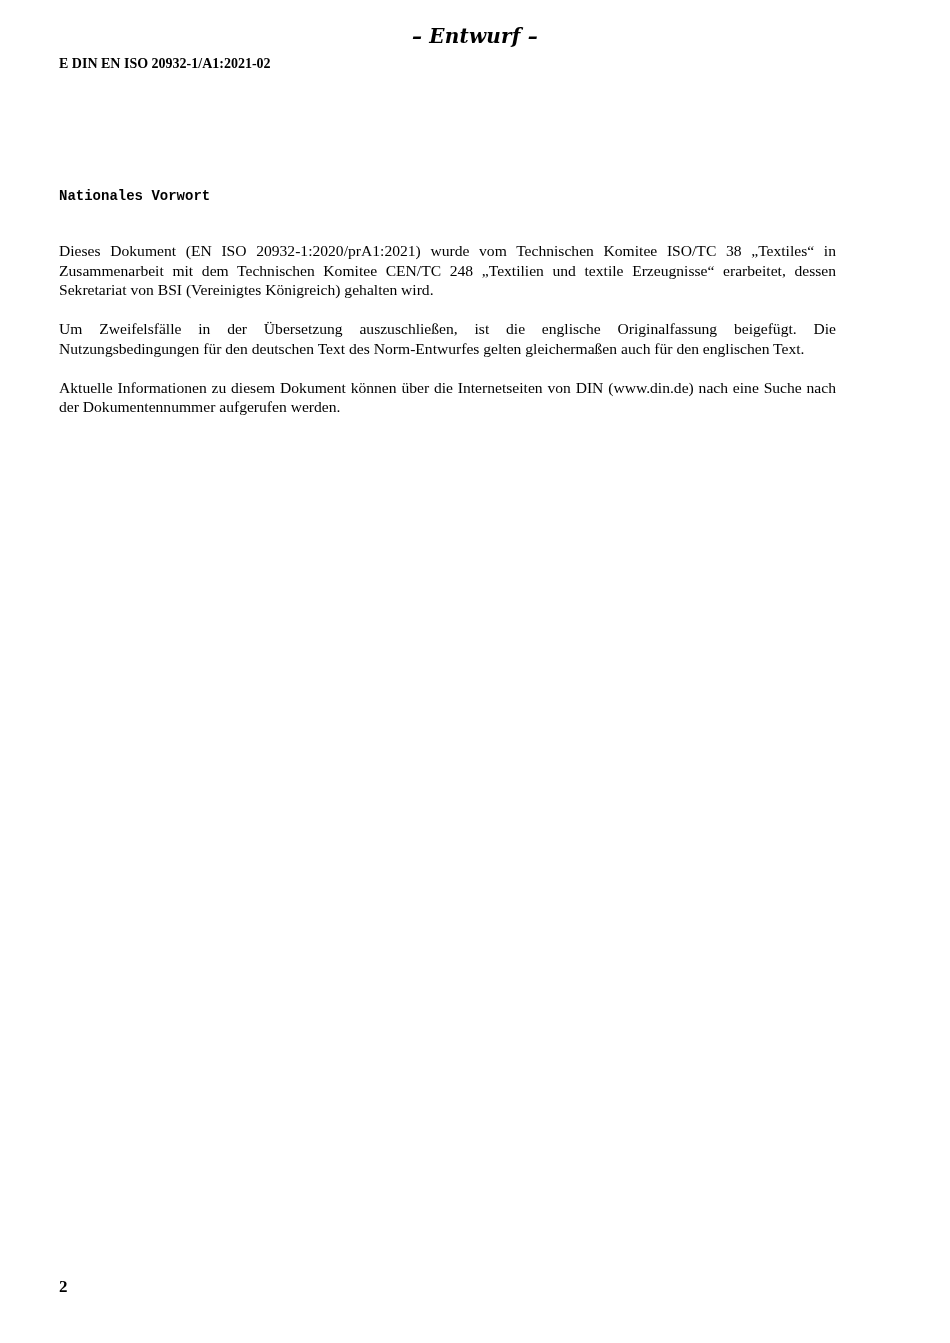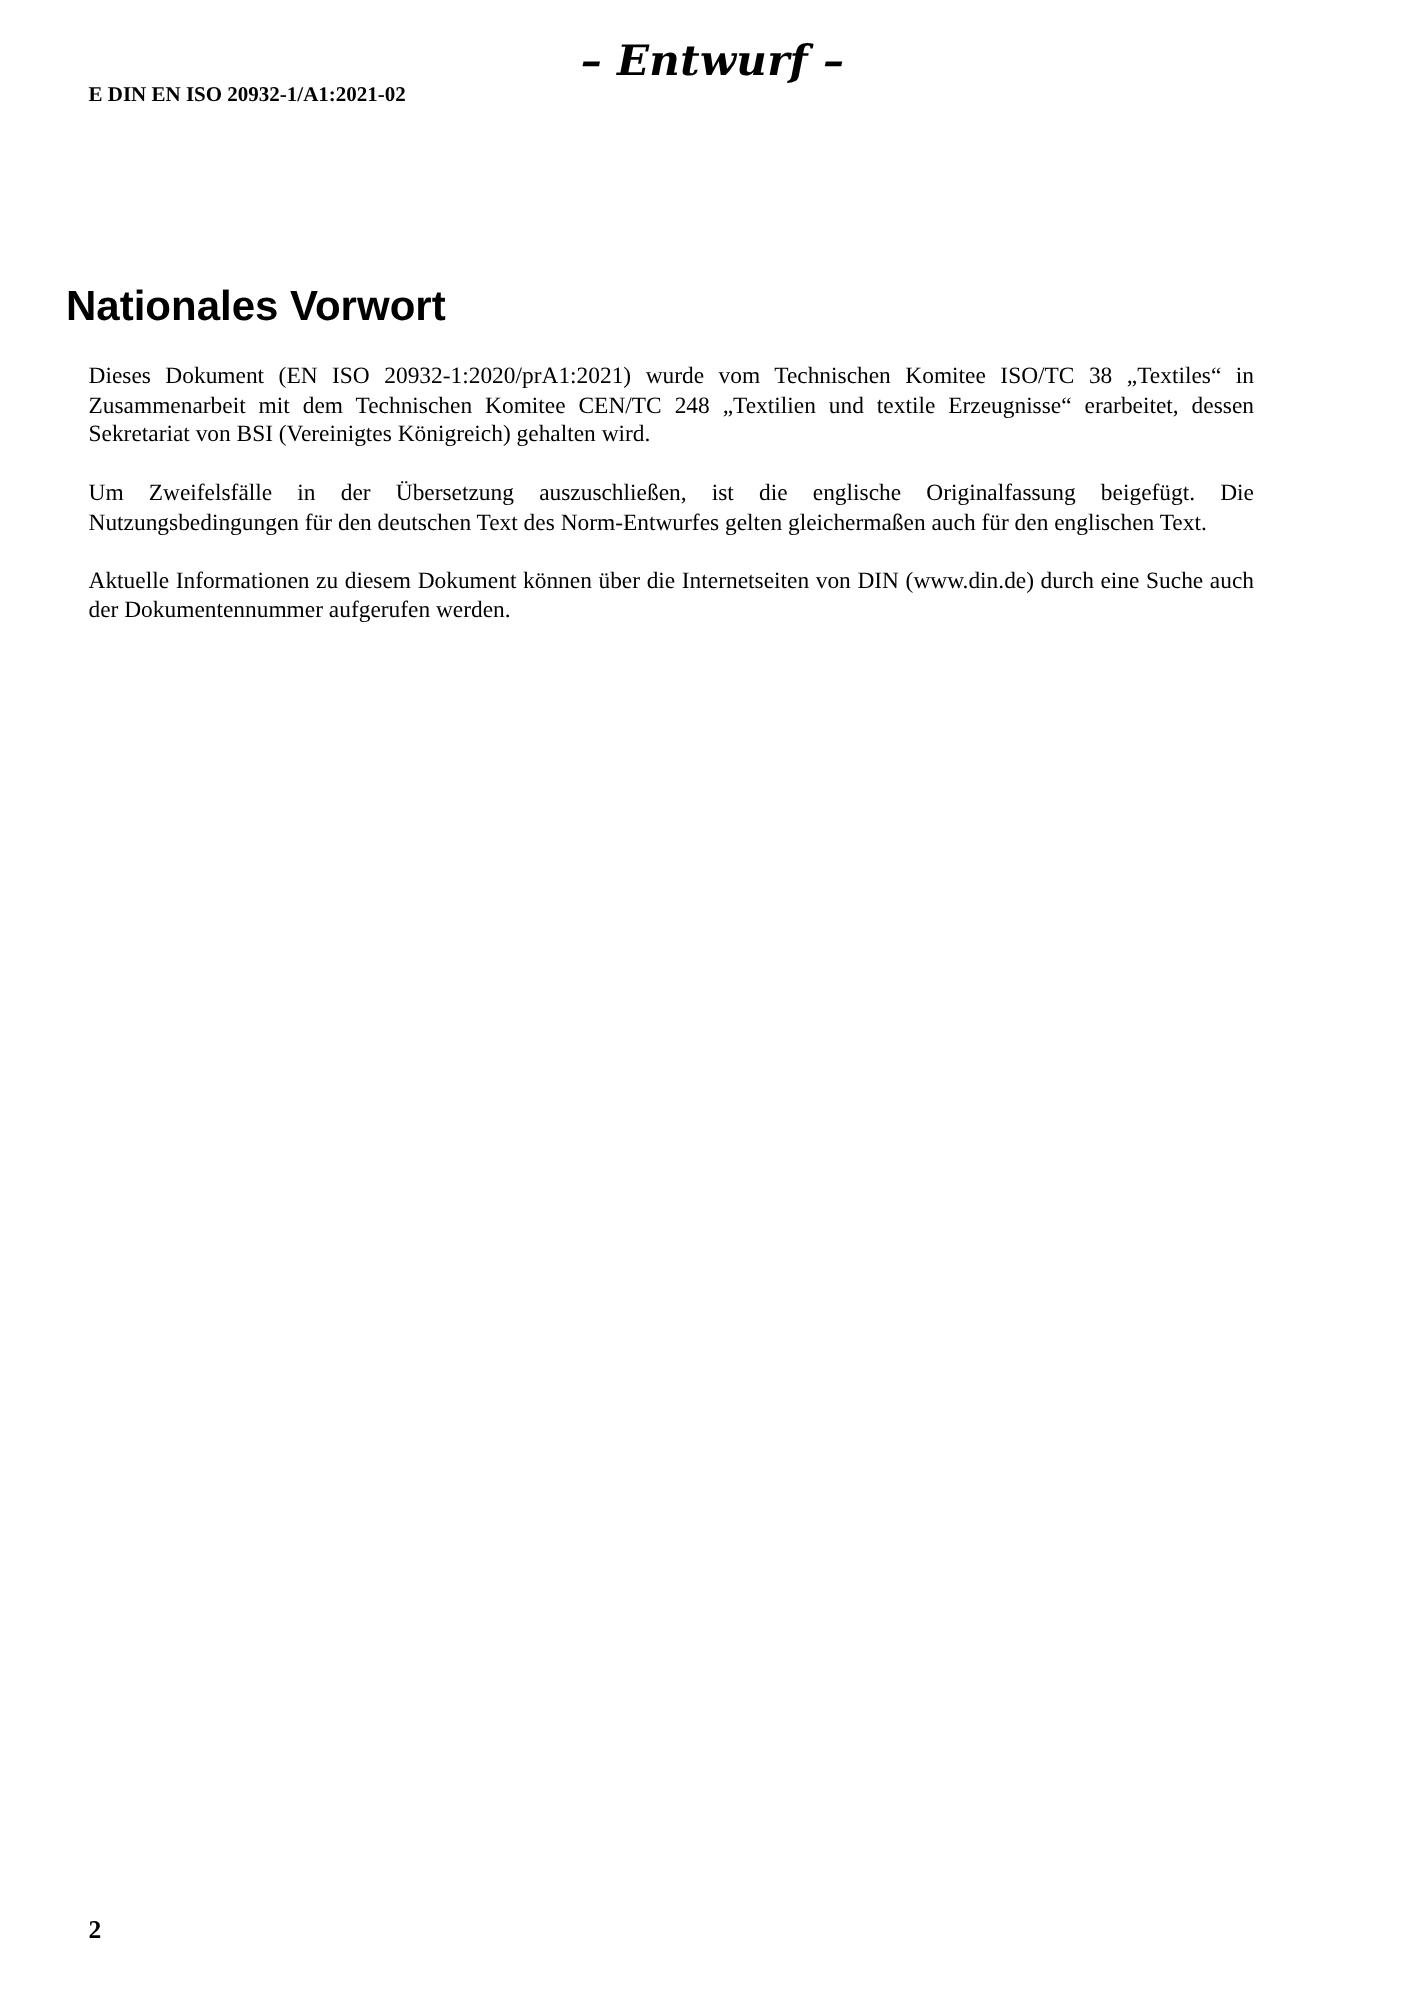--- a/index.html
+++ b/index.html
@@ -3,32 +3,32 @@
   <meta charset="utf-8">
   <style>
     html, body { margin: 0; padding: 0; background: #ffffff; }
     body {
       width: 950px; height: 1343px; position: relative; overflow: hidden;
       font-family: "DejaVu Serif", "Liberation Serif", serif;
       color: #000;
     }
     .watermark {
       position: absolute; left: 0; width: 950px; top: 24px;
-      text-align: center; font-size: 28px; font-weight: bold; font-style: italic;
+      text-align: center; font-size: 20px; font-weight: bold; font-style: italic;
       font-family: "DejaVu Serif", serif; letter-spacing: 0.2px;
     }
     .doc-id {
       position: absolute; left: 59px; top: 56px;
       font-size: 14px; font-weight: bold;
       font-family: "Liberation Serif", serif;
     }
     .heading {
-      position: absolute; left: 44px; top: 188px;
-      font-size: 28px; font-weight: bold;
-      font-family: Liberation Sans, sans-serif;
+      position: absolute; left: 59px; top: 188px;
+      font-size: 14px; font-weight: bold;
+      font-family: Liberation Mono, monospace;
     }
     .body-text {
       position: absolute; left: 59px; width: 777px; top: 241px;
       font-family: "Liberation Serif", serif;
       font-size: 15.6px; line-height: 19.5px;
       text-align: justify;
     }
     .body-text p { margin: 0 0 19.5px 0; }
     .page-number {
       position: absolute; left: 59px; top: 1277px;
@@ -40,16 +40,16 @@
 <body>
 
 <div class="watermark">– Entwurf –</div>
 <div class="doc-id">E DIN EN ISO 20932-1/A1:2021-02</div>
 
 <div class="heading">Nationales Vorwort</div>
 
 <div class="body-text">
   <p>Dieses Dokument (EN ISO 20932-1:2020/prA1:2021) wurde vom Technischen Komitee ISO/TC 38 „Textiles“ in Zusammenarbeit mit dem Technischen Komitee CEN/TC 248 „Textilien und textile Erzeugnisse“ erarbeitet, dessen Sekretariat von BSI (Vereinigtes Königreich) gehalten wird.</p>
   <p>Um Zweifelsfälle in der Übersetzung auszuschließen, ist die englische Originalfassung beigefügt. Die Nutzungsbedingungen für den deutschen Text des Norm-Entwurfes gelten gleichermaßen auch für den englischen Text.</p>
-  <p>Aktuelle Informationen zu diesem Dokument können über die Internetseiten von DIN (www.din.de) durch eine Suche auch der Dokumentennummer aufgerufen werden.</p>
+  <p>Aktuelle Informationen zu diesem Dokument können über die Internetseiten von DIN (www.din.de) nach eine Suche nach der Dokumentennummer aufgerufen werden.</p>
 </div>
 
 <div class="page-number">2</div>
 
 </body></html>

